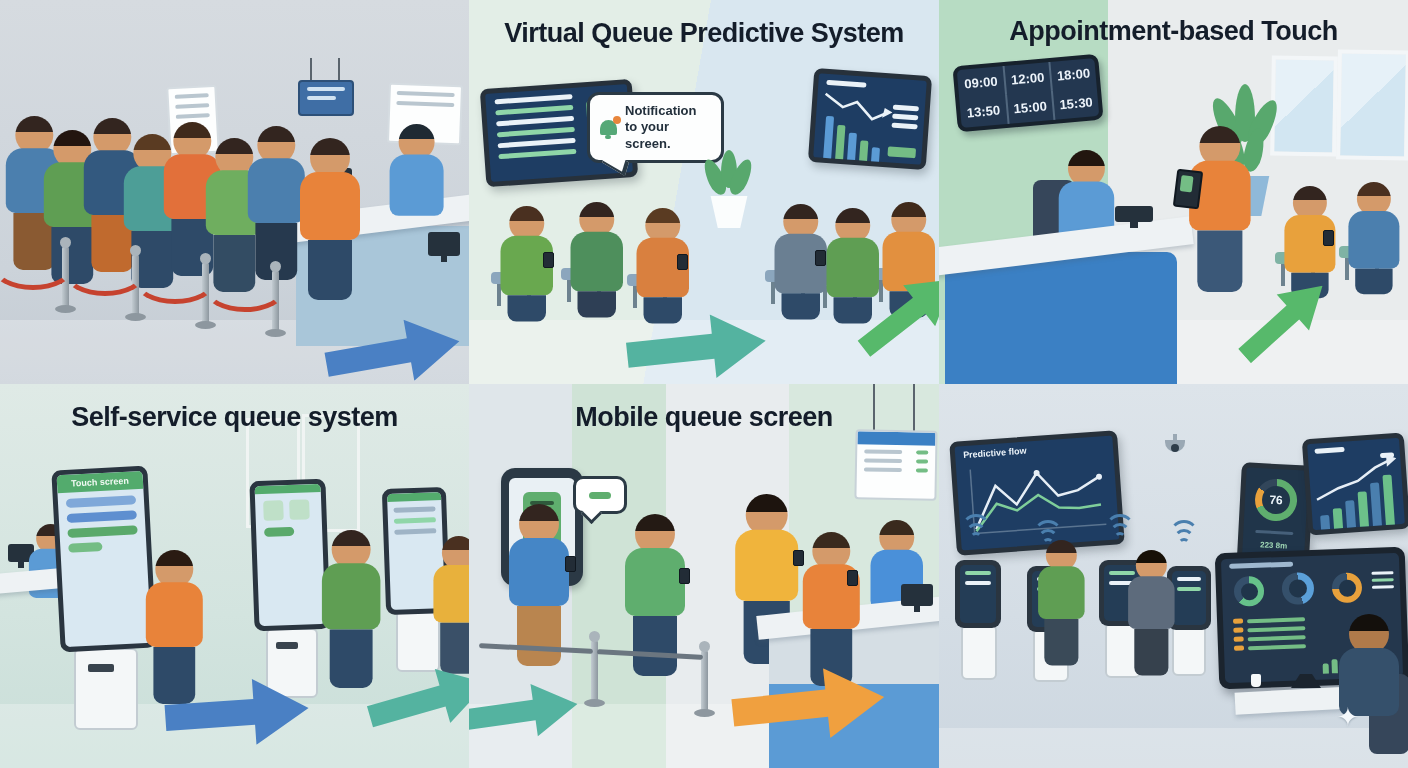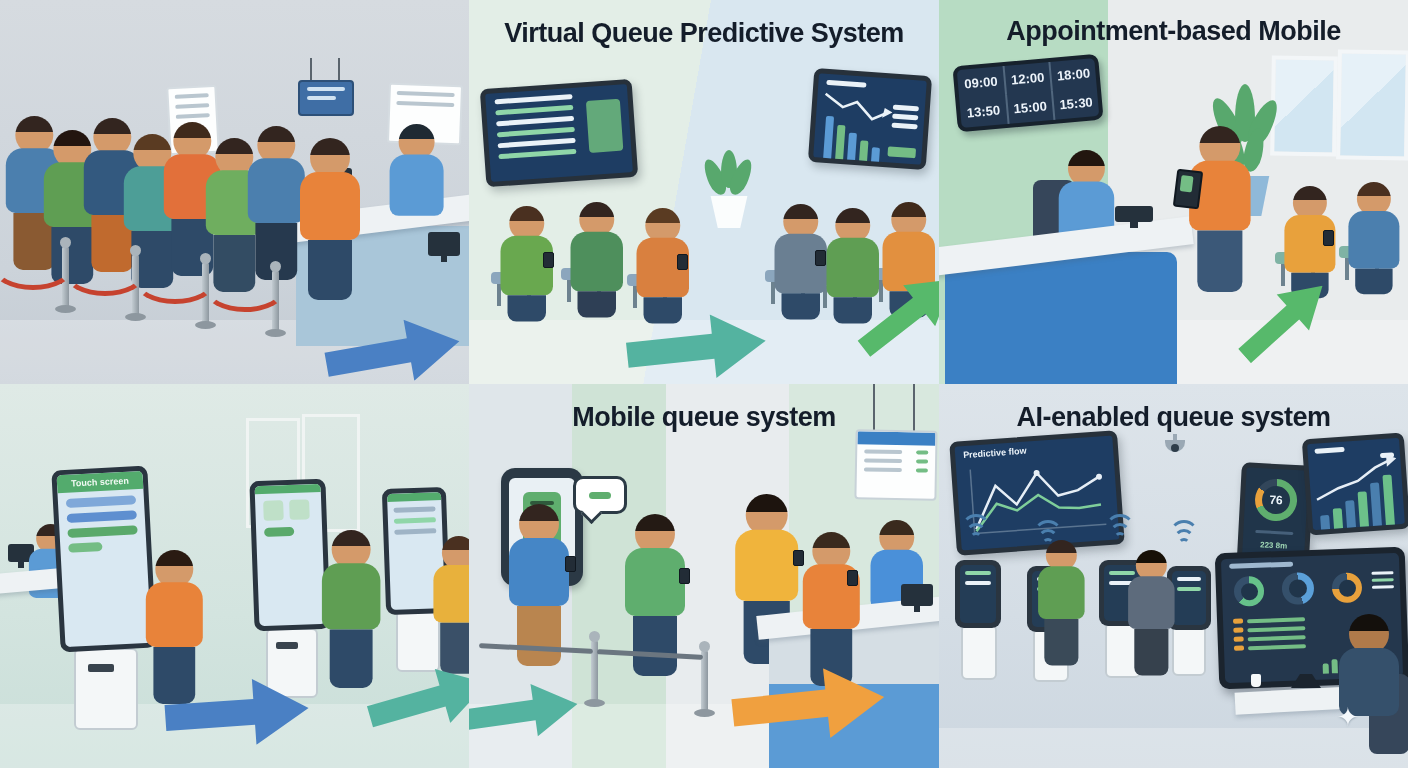--- a/index.html
+++ b/index.html
@@ -193,20 +193,24 @@
       <div style="position:absolute;left:0;top:0;right:46px;bottom:0;">
         <div class="scr-line lw"></div>
           <div class="scr-line lg"></div>
           <div class="scr-line lw"></div>
         <div class="scr-line lg"></div>
           <div class="scr-line lw"></div>
           <div class="scr-line lg"></div>
       </div>
       <div style="position:absolute;right:8px;top:14px;width:34px;height:52px;background:#63a97a;border-radius:4px;"></div>
     </div>
+    <div class="note-bubble" style="left:118px;top:92px;">
+      <div class="bell"></div>
+      <div class="note-text">Notification to your screen.</div>
+    </div>
 
     <div>
       <div class="leaf" style="left:238px;top:158px;transform:rotate(-24deg);"></div>
       <div class="leaf" style="left:252px;top:150px;"></div>
       <div class="leaf" style="left:264px;top:158px;transform:rotate(24deg);"></div>
       <div class="pot" style="left:240px;top:196px;width:40px;height:32px;"></div>
     </div>
     <div class="wallscreen" style="left:342px;top:72px;width:108px;height:84px;transform:rotate(4deg);">
       <div class="scr-line lw" style="width:40px;margin:6px 0 0 8px;"></div>
       <div class="chartbar" style="left:10px;height:42px;width:8px;background:#5b9bd5;"></div>
@@ -323,21 +327,21 @@
       </div>
     <div class="prop-phone" style="left:384px;top:230px;"></div>
     <div class="person seated" style="left:406px;top:182px;transform:scale(1.7);--shirt:#4b7fae;--hair:#4a3020;">
         <div class="p-head"></div>
         <div class="p-torso"></div>
         <div class="p-legs"></div>
       </div>
     <svg class="arrow" style="left:292px;top:296px;transform:rotate(-42deg);" width="105" height="50" viewBox="0 0 100 46">
         <polygon points="0,14 62,14 62,0 100,23 62,46 62,32 0,32" fill="#57b96b"></polygon>
       </svg>
-    <div class="ptitle" style="top:16px;">Appointment-based Mobile</div>
+    <div class="ptitle" style="top:16px;">Appointment-based Touch</div>
   </div>
 
   <div class="panel" id="p-self">
     <div class="floor"></div>
     <div style="position:absolute;left:246px;top:34px;width:48px;height:104px;border:3px solid #f0f4f3;"></div>
     <div style="position:absolute;left:302px;top:30px;width:52px;height:112px;border:3px solid #f0f4f3;"></div>
 
     <div class="monitor" style="left:8px;top:160px;width:26px;height:18px;"></div>
     <div class="person" style="left:26px;top:140px;transform:scale(1.45);--shirt:#5b9bd5;">
         <div class="p-head"></div>
@@ -399,20 +403,21 @@
         <div class="p-head"></div>
         <div class="p-torso"></div>
         <div class="p-legs"></div>
       </div>
     <svg class="arrow" style="left:132px;top:296px;transform:rotate(-4deg);" width="210" height="66" viewBox="0 0 100 46">
         <polygon points="0,14 62,14 62,0 100,23 62,46 62,32 0,32" fill="#4a80c4"></polygon>
       </svg>
     <svg class="arrow" style="left:366px;top:288px;transform:rotate(-16deg);" width="125" height="56" viewBox="0 0 100 46">
         <polygon points="0,14 62,14 62,0 100,23 62,46 62,32 0,32" fill="#54b3a0"></polygon>
       </svg>
+    <div class="ptitle">Self-service queue system</div>
   </div>
 
   <div class="panel" id="p-mobile">
     <div class="floor"></div>
 
     <div style="position:absolute;left:32px;top:84px;width:82px;height:118px;background:#2b3945;border-radius:14px;box-shadow:2px 4px 6px rgba(20,30,40,.25);">
       <div style="position:absolute;left:8px;top:10px;right:8px;bottom:16px;background:#e9f0f4;border-radius:6px;">
         <div style="margin:14px auto 0;width:38px;height:58px;background:#5fae6e;border-radius:6px;padding-top:6px;">
           <div style="margin:3px 7px;height:4px;background:#2f5a3c;border-radius:2px;"></div>
           <div style="margin:3px 7px;height:4px;background:#2f5a3c;border-radius:2px;width:14px;"></div>
@@ -478,21 +483,21 @@
         <div class="p-torso"></div>
         <div class="p-legs"></div>
       </div>
     <div class="prop-phone" style="left:378px;top:186px;"></div>
     <svg class="arrow" style="left:-6px;top:300px;transform:rotate(-8deg);" width="115" height="56" viewBox="0 0 100 46">
         <polygon points="0,14 62,14 62,0 100,23 62,46 62,32 0,32" fill="#54b3a0"></polygon>
       </svg>
     <svg class="arrow" style="left:232px;top:286px;transform:rotate(-6deg);" width="215" height="70" viewBox="0 0 100 46">
         <polygon points="0,14 62,14 62,0 100,23 62,46 62,32 0,32" fill="#f0a03f"></polygon>
       </svg>
-    <div class="ptitle">Mobile queue system</div>
+    <div class="ptitle">Mobile queue screen</div>
   </div>
 
   <div class="panel" id="p-ai">
     <div class="floor" style="height:40px;"></div>
     <div class="camera" style="left:226px;top:56px;"></div>
 
     <div class="wallscreen" style="left:14px;top:52px;width:158px;height:104px;transform:rotate(-4deg);">
       <div class="scr-title">Predictive flow</div>
       <svg style="position:absolute;left:8px;top:20px;" width="142" height="74">
         <line x1="6" y1="4" x2="6" y2="68" stroke="#5a7490" stroke-width="1.5"></line>
@@ -643,16 +648,15 @@
     <div style="position:absolute;left:352px;top:290px;width:30px;height:14px;background:#1b242e;clip-path:polygon(30% 0,70% 0,100% 100%,0 100%);"></div>
 
     <div class="counter-top" style="left:296px;top:304px;width:178px;height:22px;transform:rotate(-3deg);"></div>
     <div style="position:absolute;left:312px;top:290px;width:10px;height:13px;background:#f6f9fa;border-radius:2px 2px 4px 4px;"></div>
     <div style="position:absolute;left:430px;top:290px;width:40px;height:80px;background:#36465a;border-radius:8px;"></div>
     <div class="person" style="left:396px;top:230px;transform:scale(2.0);--shirt:#35506b;--skin:#b07a4a;--hair:#14100c;">
         <div class="p-head"></div>
         <div class="p-torso"></div>
       </div>
     <div class="sparkle" style="left:398px;top:318px;">✦</div>
-    <div class="ptitle">AI-enabled queue system</div>
   </div>
 
 </div>
 
 </body></html>

